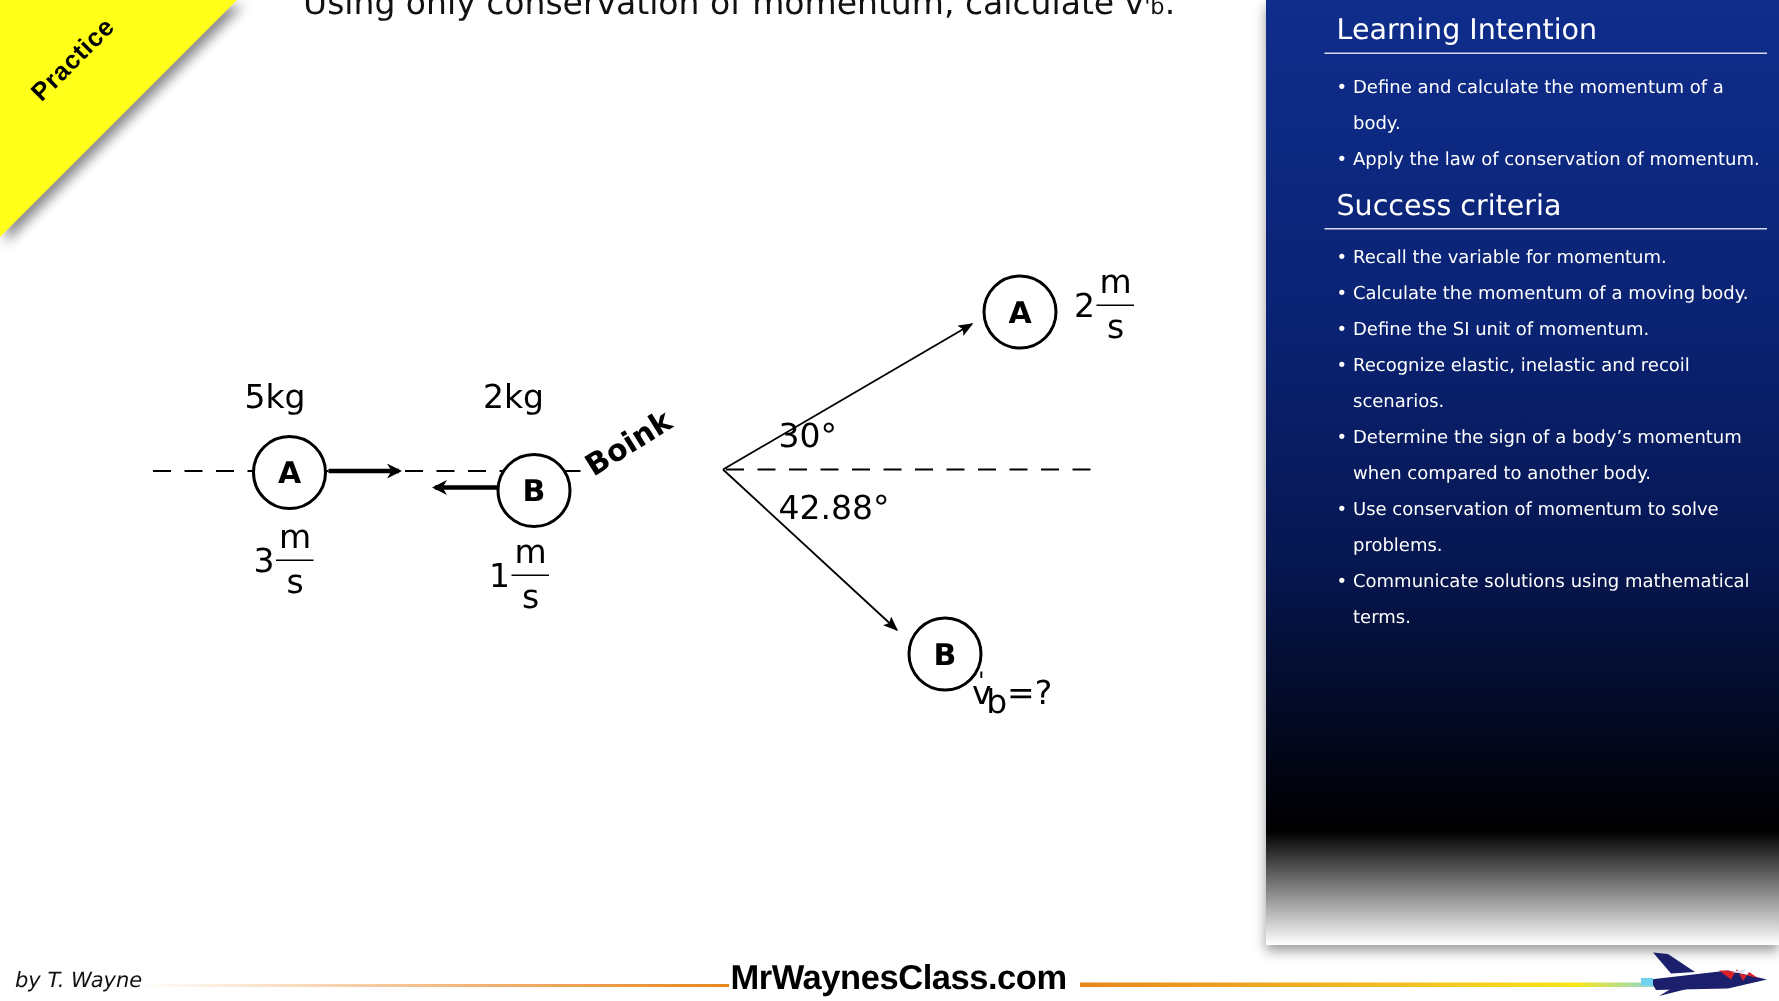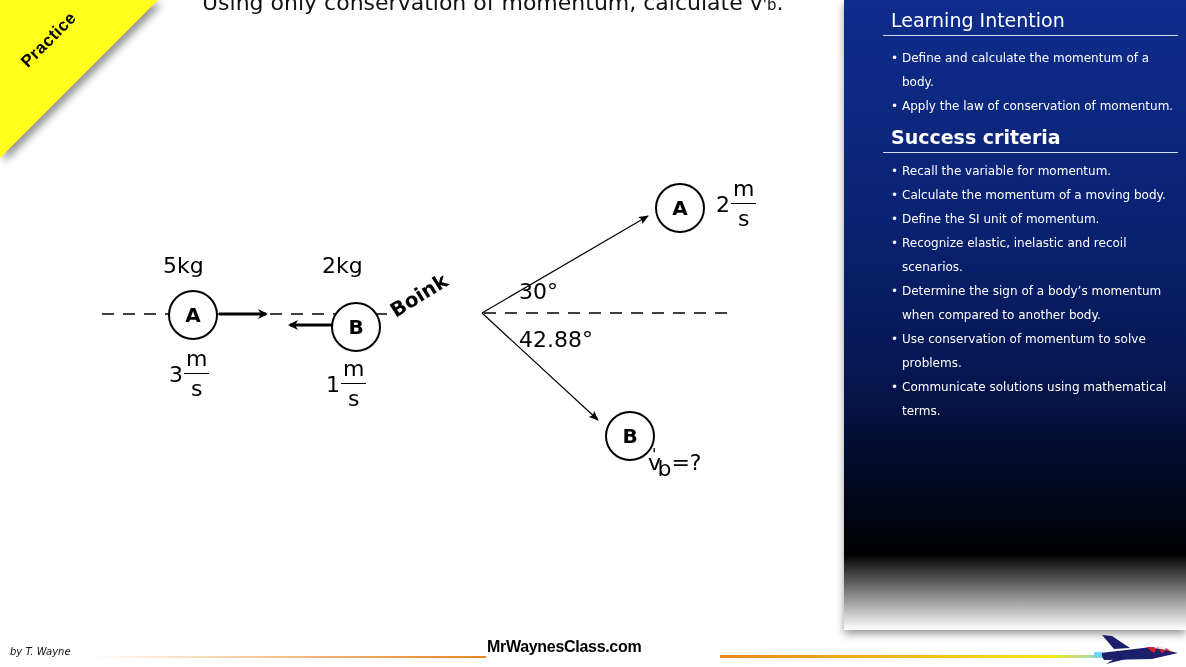--- a/index.html
+++ b/index.html
@@ -65,29 +65,29 @@
       font-size: 19px; padding: 9px 0 4px 8px;
       border-bottom: 1.5px solid #d8dcf0; margin-right: 8px;
     }
     .panel ul { list-style: none; padding: 10px 6px 6px 8px; }
     .panel li {
       position: relative; padding-left: 11px; font-size: 12px; line-height: 24px;
     }
     .panel li::before { content: "•"; position: absolute; left: 0; top: 0; }
 
     .footer-author {
-      position: absolute; left: 10px; top: 646px; font-size: 10px; font-style: italic;
+      position: absolute; left: 10px; top: 646px; font-size: 14px; font-style: italic;
       font-family: "DejaVu Sans", sans-serif; color: #111;
     }
     .footer-line-left {
       position: absolute; left: 90px; top: 656px; width: 396px; height: 2px;
       background: linear-gradient(to right, rgba(255,255,255,0), #f0b070 60%, #e8861c);
     }
     .footer-site {
-      position: absolute; left: 487px; top: 638px; font-size: 16px; font-weight: bold;
+      position: absolute; left: 487px; top: 638px; font-size: 23px; font-weight: bold;
       font-family: "Liberation Sans", sans-serif; letter-spacing: -0.3px;
     }
     .footer-line-right {
       position: absolute; left: 720px; top: 655px; width: 390px; height: 3px;
       background: linear-gradient(to right, #e8861c, #f2bf22 55%, #f6e61a 85%, #7ed6f0);
     }
     .rocket { position: absolute; left: 1092px; top: 633px; width: 90px; height: 32px; }
   </style>
 </head>
 <body>
@@ -163,21 +163,21 @@
     <span>v</span><span style="position:relative; top:-10px; margin-left:-9px; font-size:16px;">'</span><span style="position:relative; top:6px; margin-left:1px;">b</span><span>=?</span>
   </div>
 </div>
 
 <div class="panel">
   <div class="sec-head">Learning Intention</div>
   <ul>
     <li>Define and calculate the momentum of a body.</li>
     <li>Apply the law of conservation of momentum.</li>
   </ul>
-  <div class="sec-head" style="padding-top:2px;font-weight:bold;">Success criteria</div>
+  <div class="sec-head" style="padding-top:2px;">Success criteria</div>
   <ul style="padding-top:6px;">
     <li>Recall the variable for momentum.</li>
     <li>Calculate the momentum of a moving body.</li>
     <li>Define the SI unit of momentum.</li>
     <li>Recognize elastic, inelastic and recoil scenarios.</li>
     <li>Determine the sign of a body’s momentum when compared to another body.</li>
     <li>Use conservation of momentum to solve problems.</li>
     <li>Communicate solutions using mathematical terms.</li>
   </ul>
 </div>

